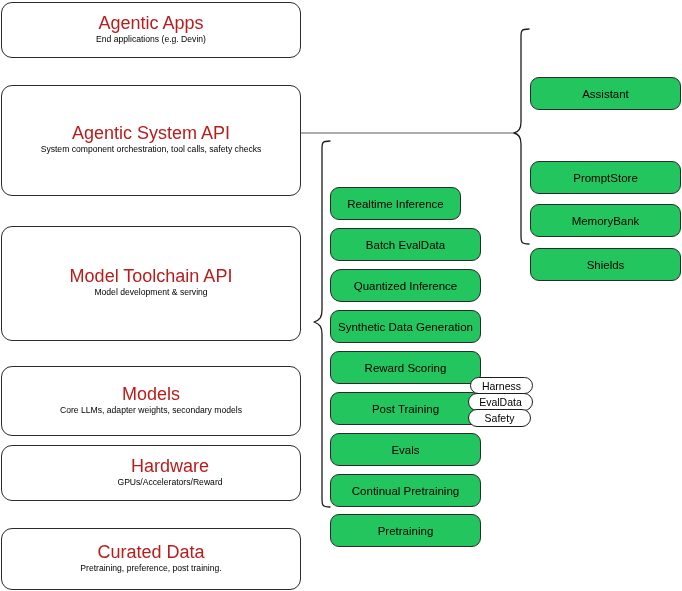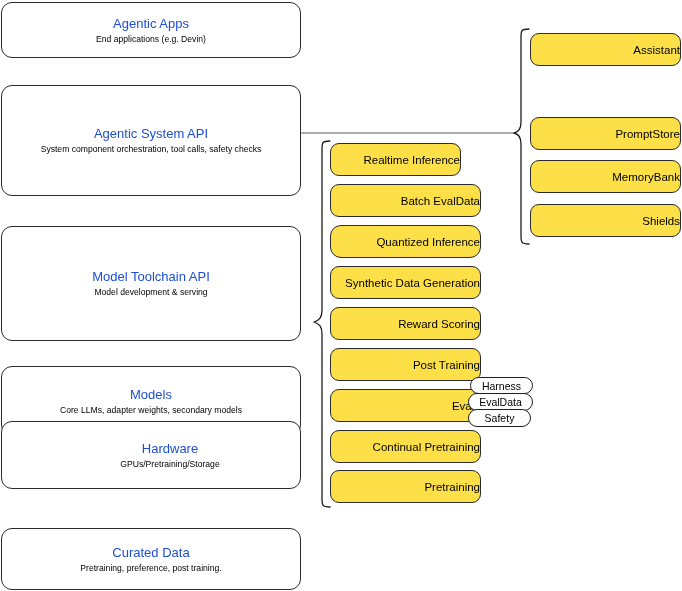--- a/index.html
+++ b/index.html
@@ -26,45 +26,46 @@
     border-radius: 11px;
     background: #ffffff;
     display: flex;
     flex-direction: column;
     align-items: center;
     justify-content: center;
     text-align: center;
     padding: 2px 6px;
   }
   .node .title {
-    font-size: 13px;
+    font-size: 18px;
     line-height: 15px;
-    color: #1d4ed8;
+    color: #b91c1c;
     white-space: nowrap;
   }
   .node .subtitle {
     font-size: 8.6px;
     line-height: 12px;
     color: #000;
     margin-top: 2px;
     white-space: nowrap;
   }
   .stack-node {
     position: absolute;
     box-sizing: border-box;
     border: 1.2px solid #2b2b2b;
     border-radius: 9px;
-    background: #fde047;
+    background: #22c55e;
     display: flex;
     align-items: center;
-    justify-content: flex-end;
+    justify-content: center;
     font-size: 11.5px;
     line-height: 14px;
     color: #000;
     white-space: nowrap;
+    margin-top: 44px;
   }
   .pill {
     position: absolute;
     box-sizing: border-box;
     border: 1.2px solid #1d1d1d;
     border-radius: 999px;
     background: #ffffff;
     display: flex;
     align-items: center;
     justify-content: center;
@@ -113,23 +114,23 @@
   <div class="node" style="left:1px; top:226px; width:300px; height:115px;">
     <div class="title">Model Toolchain API</div>
     <div class="subtitle">Model development &amp; serving</div>
   </div>
 
   <div class="node" style="left:1px; top:366px; width:300px; height:70px;">
     <div class="title">Models</div>
     <div class="subtitle">Core LLMs, adapter weights, secondary models</div>
   </div>
 
-  <div class="node" style="left:1px; top:421px; width:300px; height:68px;padding-left:44px;">
+  <div class="node" style="left:1px; top:445px; width:300px; height:56px;padding-left:44px;">
     <div class="title">Hardware</div>
-    <div class="subtitle">GPUs/Pretraining/Storage</div>
+    <div class="subtitle">GPUs/Accelerators/Reward</div>
   </div>
 
   <div class="node" style="left:1px; top:528px; width:300px; height:62px;">
     <div class="title">Curated Data</div>
     <div class="subtitle">Pretraining, preference, post training.</div>
   </div>
 
   <div class="connector" style="left:301px; top:126px; width:215px; height:16px;">
     <svg width="215" height="16" viewBox="0 0 215 16">
       <path class="link-line" d="M0,7 L214,7"></path>

